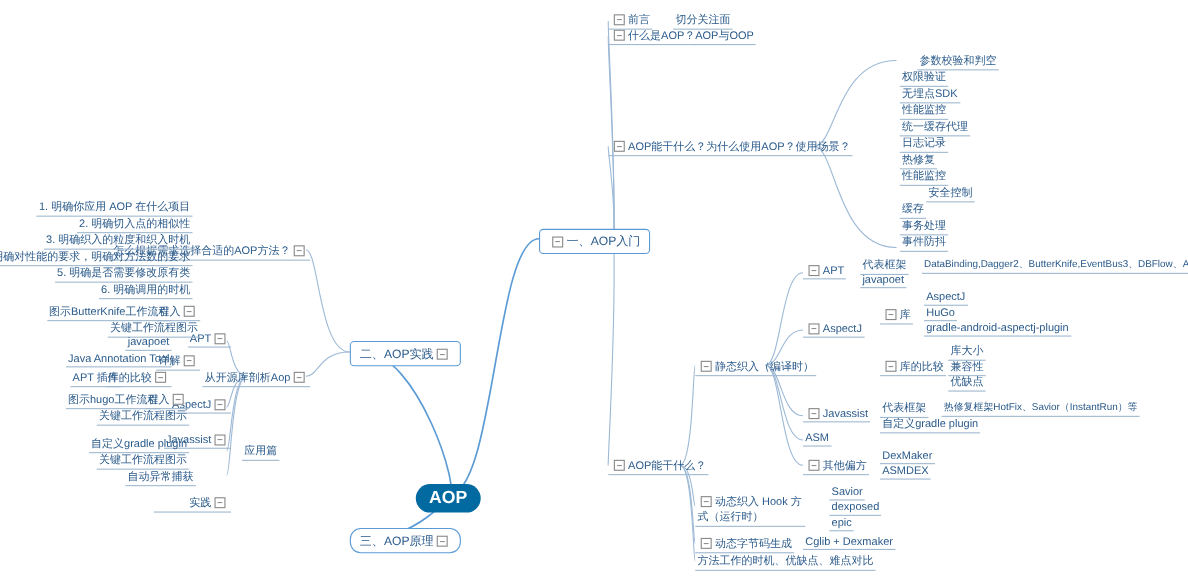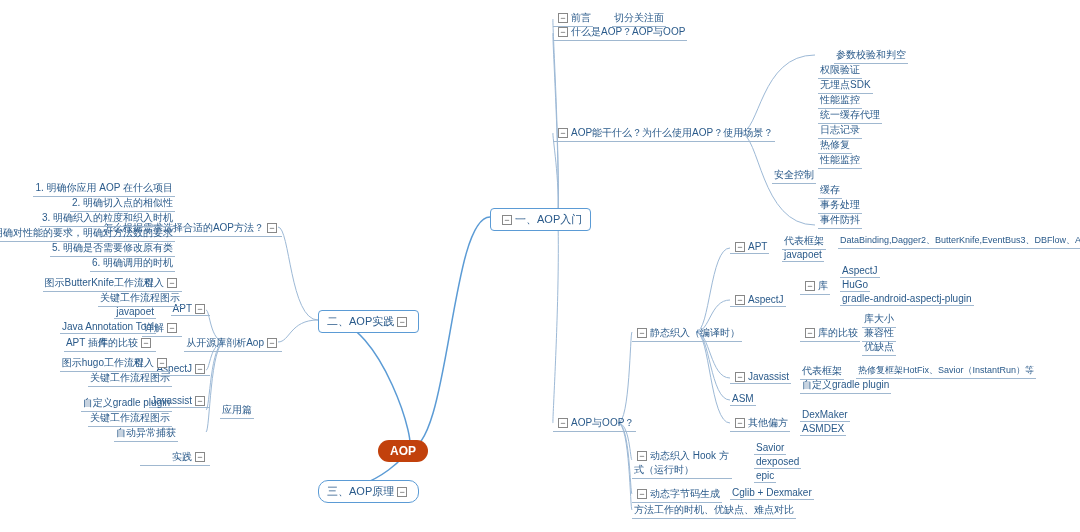--- a/index.html
+++ b/index.html
@@ -16,25 +16,25 @@
   .node {
     position: absolute;
     white-space: nowrap;
     color: #2a5a8a;
     padding: 1px 2px;
   }
   .node.right { text-align: left; border-bottom: 1px solid #a0b8d0; }
   .node.left  { text-align: right; border-bottom: 1px solid #a0b8d0; }
   .center-node {
     position: absolute;
-    background: #c2410c;
+    background: #0369a1;
     color: #fff;
     padding: 4px 12px;
     border-radius: 16px;
-    font-size: 12px;
+    font-size: 16px;
     font-weight: bold;
   }
   .branch-box {
     position: absolute;
     border: 1px solid #5b9bd5;
     border-radius: 4px;
     padding: 3px 8px;
     font-size: 11px;
     color: #2a5a8a;
     background: #fff;
@@ -109,26 +109,26 @@
 
 <div class="node right" style="left:553px; top:125px;"><span class="toggle">−</span><span>AOP能干什么？为什么使用AOP？使用场景？</span></div>
 <div class="node right" style="left:818px; top:47px;margin-left:16px;"><span>参数校验和判空</span></div>
 <div class="node right" style="left:818px; top:62px;"><span>权限验证</span></div>
 <div class="node right" style="left:818px; top:77px;"><span>无埋点SDK</span></div>
 <div class="node right" style="left:818px; top:92px;text-align:right;"><span>性能监控</span></div>
 <div class="node right" style="left:818px; top:107px;"><span>统一缓存代理</span></div>
 <div class="node right" style="left:818px; top:122px;"><span>日志记录</span></div>
 <div class="node right" style="left:818px; top:137px;"><span>热修复</span></div>
 <div class="node right" style="left:818px; top:152px;"><span>性能监控</span></div>
-<div class="node right" style="left:772px; top:167px;"><span>安全控制</span></div>
+<div class="node right" style="left:842px; top:167px;"><span>安全控制</span></div>
 <div class="node right" style="left:818px; top:182px;"><span>缓存</span></div>
 <div class="node right" style="left:818px; top:197px;"><span>事务处理</span></div>
 <div class="node right" style="left:818px; top:212px;"><span>事件防抖</span></div>
 
-<div class="node right" style="left:553px; top:415px;"><span class="toggle">−</span><span>AOP与OOP？</span></div>
+<div class="node right" style="left:553px; top:415px;"><span class="toggle">−</span><span>AOP能干什么？</span></div>
 
 <div class="node right" style="left:632px; top:325px;"><span class="toggle">−</span><span>静态织入（编译时）</span></div>
 
 <div class="node right" style="left:730px; top:240px;"><span class="toggle">−</span><span>APT</span></div>
 <div class="node right" style="left:782px; top:233px;"><span>代表框架</span></div>
 <div class="node right" style="left:838px; top:233px; font-size:9px;"><span>DataBinding,Dagger2、ButterKnife,EventBus3、DBFlow、AndroidAnnotation</span></div>
 <div class="node right" style="left:782px; top:248px;"><span>javapoet</span></div>
 
 <div class="node right" style="left:730px; top:293px;"><span class="toggle">−</span><span>AspectJ</span></div>
 <div class="node right" style="left:800px; top:278px;"><span class="toggle">−</span><span>库</span></div>

